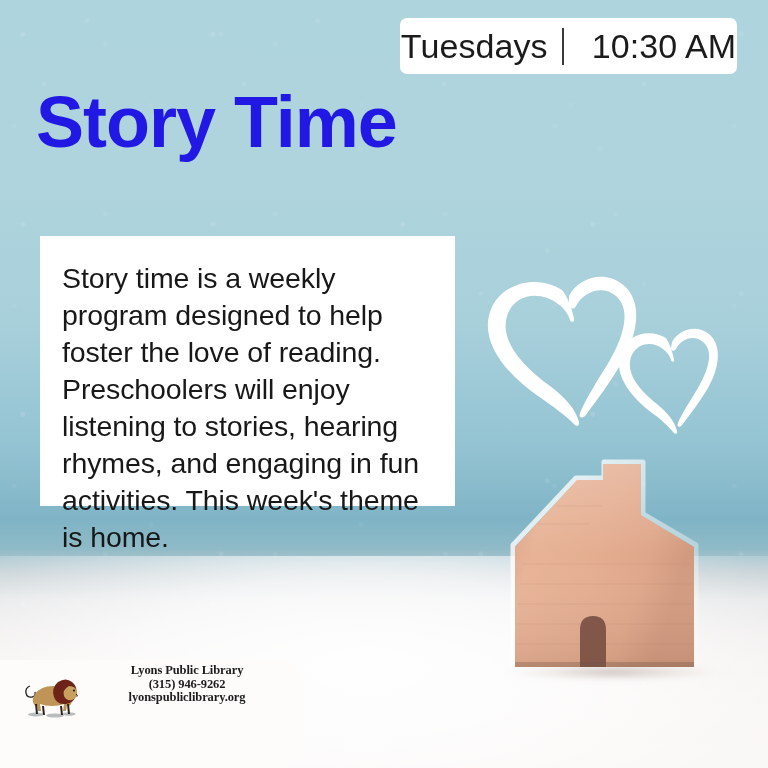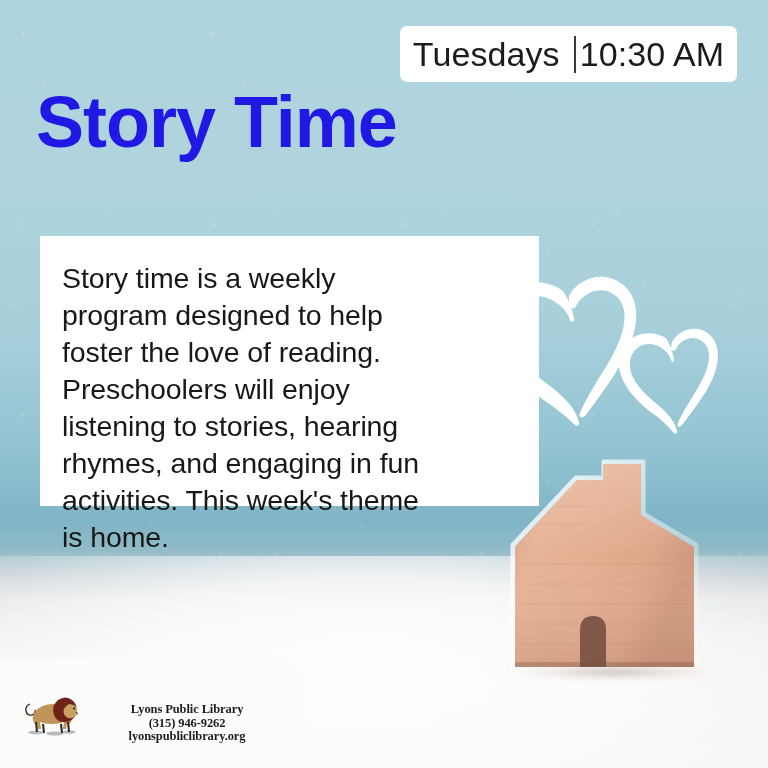--- a/index.html
+++ b/index.html
@@ -86,38 +86,38 @@
     left: 8px; top: 212px;
     width: 216px; height: 16px;
     background: radial-gradient(ellipse 50% 50% at 50% 50%,
                 rgba(120,92,80,.40) 0%, rgba(150,120,105,.16) 55%, rgba(255,255,255,0) 100%);
     filter: blur(3px);
   }
 
   
   .badge {
     position: absolute;
-    left: 400px; top: 26px;
+    left: 400px; top: 18px;
     width: 337px; height: 56px;
     background: #ffffff;
     border-radius: 7px;
     display: flex;
     align-items: center;
     justify-content: center;
     gap: 0;
   }
   .badge-day, .badge-time {
     font-size: 34px;
     color: #1b1b1b;
     letter-spacing: .1px;
     white-space: nowrap;
     line-height: 1;
   }
   .badge-day { padding-right: 14px; }
-  .badge-time { padding-left: 4px; }
+  .badge-time { padding-left: 28px; }
   .badge-divider {
     width: 2px;
     height: 37px;
     background: #3a3a3a;
     flex: 0 0 auto;
   }
 
   
   .title {
     position: absolute;
@@ -127,21 +127,21 @@
     color: #2218e4;
     letter-spacing: -1px;
     line-height: 1;
     white-space: nowrap;
   }
 
   
   .desc-card {
     position: absolute;
     left: 40px; top: 236px;
-    width: 499px; height: 270px;
+    width: 415px; height: 270px;
     background: #ffffff;
   }
   .desc-text {
     position: absolute;
     left: 22px; top: 24px;
     width: 380px;
     font-size: 28.5px;
     line-height: 37px;
     color: #181818;
     letter-spacing: -.1px;
@@ -154,21 +154,21 @@
     width: 330px; height: 108px;
     background: #fdfcfb;
     border-radius: 26px;
     filter: blur(0.4px);
   }
   .footer-content {
     position: absolute;
     left: 22px; top: 664px;
     width: 252px; height: 80px;
     display: flex;
-    align-items: flex-end;
+    align-items: flex-start;
     gap: 16px;
   }
   .lion {
     flex: 0 0 auto;
     width: 62px;
     height: 62px;
   }
   .footer-text {
     flex: 1 1 auto;
     text-align: center;

